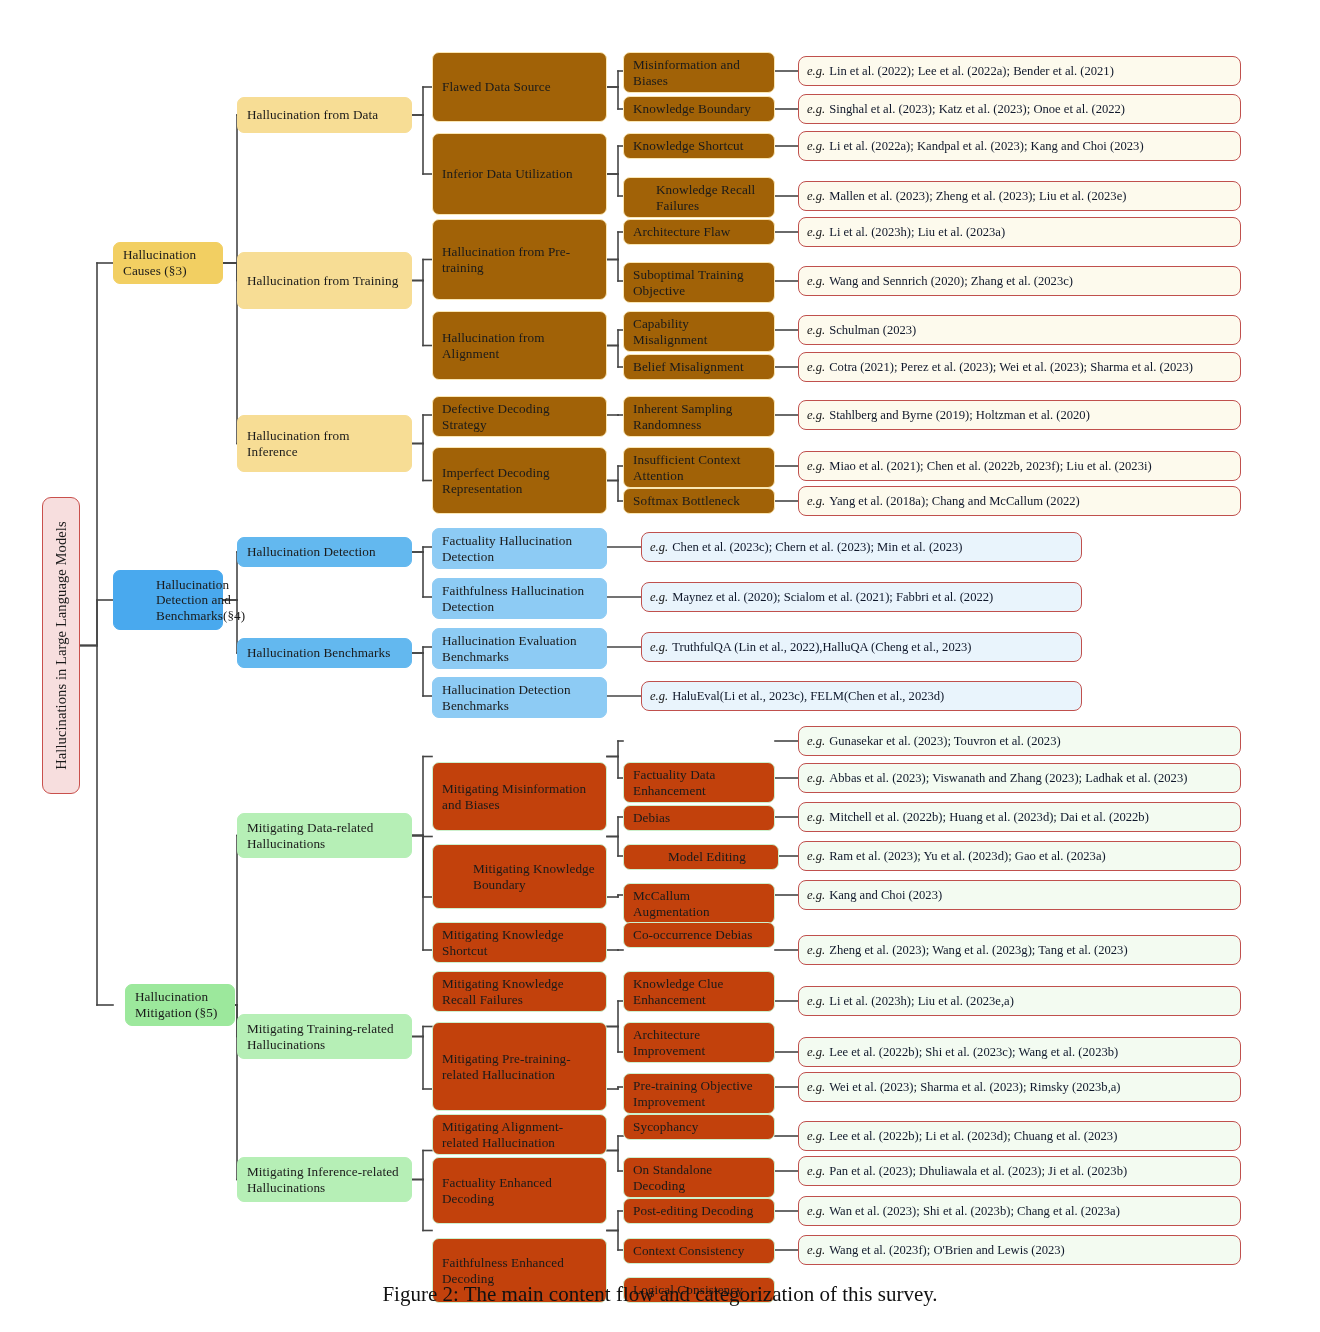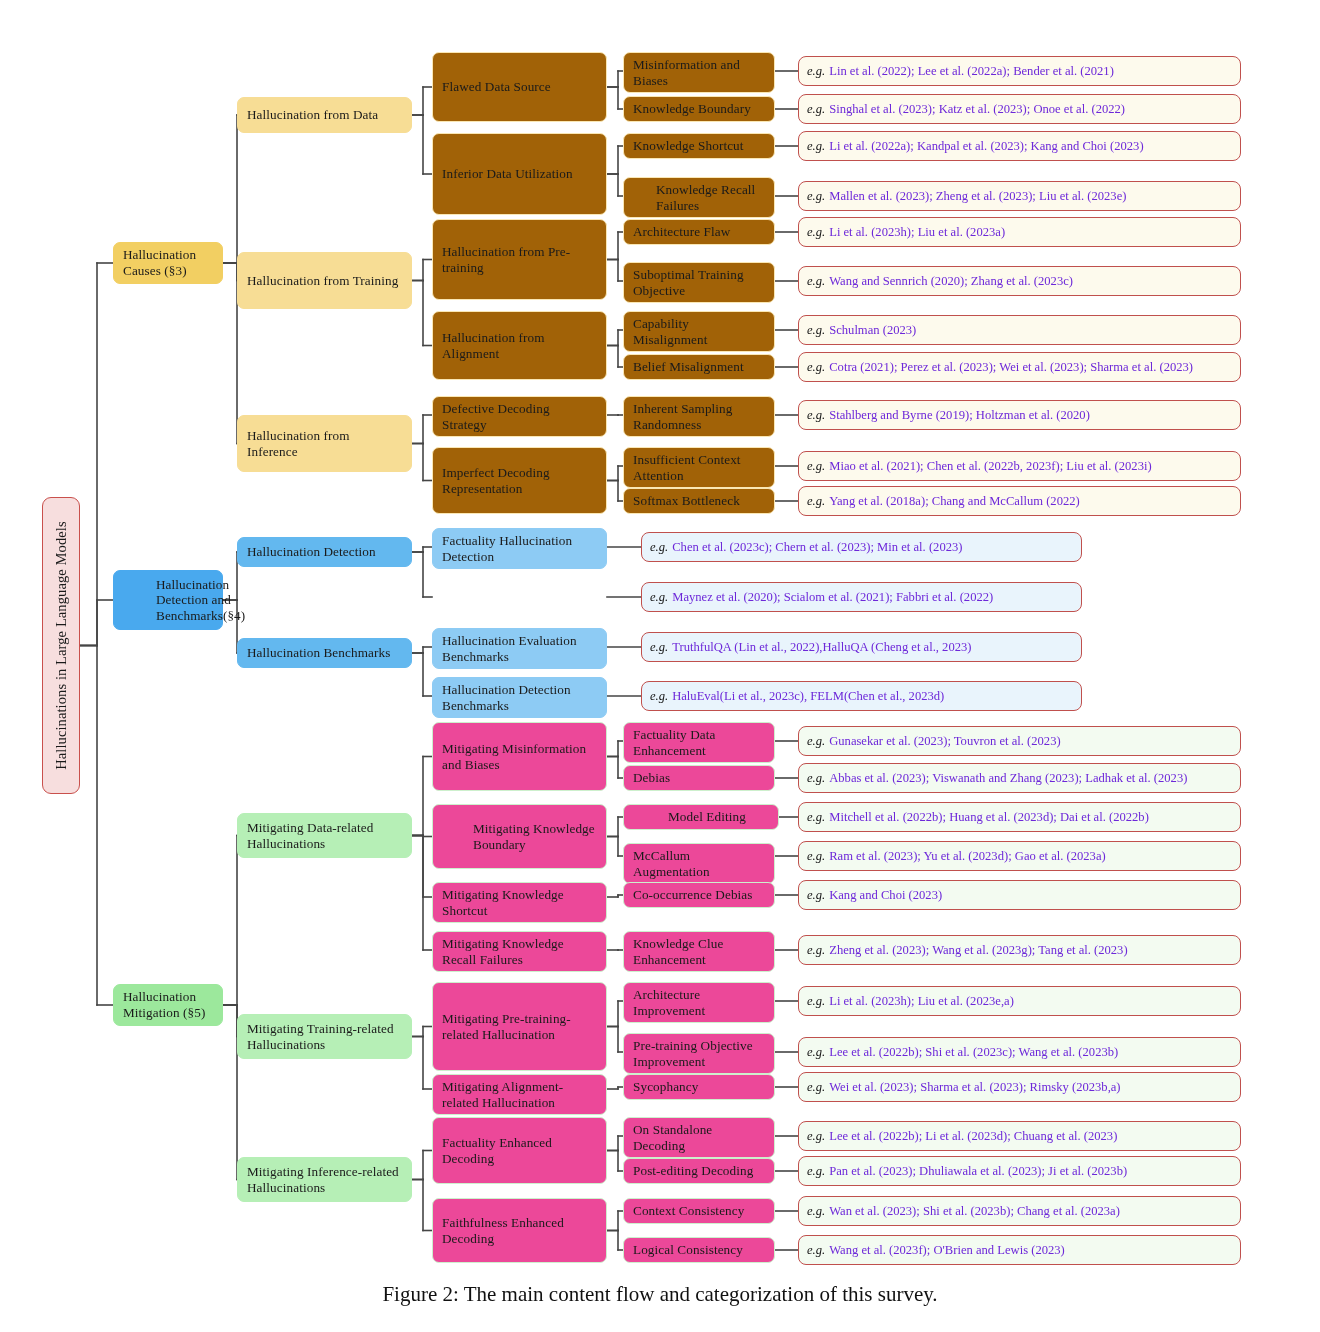--- a/index.html
+++ b/index.html
@@ -14,42 +14,42 @@
   .node span.txt{display:block;}
 
   
   .root{border:1.4px solid #c9504c;background:#f7dede;border-radius:9px;
         padding:0;display:flex;align-items:center;justify-content:center;}
   .root .rot{transform:rotate(-90deg);white-space:nowrap;font-size:14.5px;}
 
   
   .l1-yellow{background:#f2cf62;border:1px solid #f2cf62;}
   .l1-blue  {background:#49a9ee;border:1px solid #49a9ee;}
-  .l1-green {background:#9ce89c;border:1px solid #9ce89c;}
+  .l1-green {background:#9ce89c;border:1px solid #9ce89c;margin-left:12px;}
 
   
   .l2-yellow{background:#f7dd95;border:1px solid #f7dd95;}
   .l2-blue  {background:#63b8ef;border:1px solid #63b8ef;}
   .l2-green {background:#b6efb6;border:1px solid #b6efb6;}
 
   
   .l3-yellow{background:#a16207;border:1px solid #fae7b4;}
   .l3-blue  {background:#8dcbf4;border:1px solid #8dcbf4;}
-  .l3-green {background:#ec4899;border:1px solid #cdf0cd;}
+  .l3-green {background:#c2410c;border:1px solid #cdf0cd;margin-top:40px;}
 
   
   .cite{position:absolute;box-sizing:border-box;border-radius:8px;
         border:1.1px solid #c0504d;display:flex;align-items:center;
         padding:2px 8px;font-size:12.6px;line-height:1.15;white-space:nowrap;
         overflow:hidden;}
   .cite.y{background:#fdfaed;}
   .cite.b{background:#e9f4fc;}
   .cite.g{background:#f3fbf1;}
   .eg{font-style:italic;color:#141414;margin-right:4px;}
-  .ref{color:#6d28d9;}
+  .ref{color:#0f172a;}
 
   .caption{position:absolute;left:0;top:1282px;width:1320px;text-align:center;
            font-size:21px;color:#111;}
 </style>
 </head>
 <body>
 
 <div id="canvas">
   <svg class="edges" xmlns="http://www.w3.org/2000/svg">
       <line x1="80" y1="645.5" x2="97" y2="645.5" stroke="#454545" stroke-width="1.6" stroke-linecap="square"></line>
@@ -356,20 +356,23 @@
     <div class="node l2-blue" style="left: 237px; top: 537px; width: 175px; min-height: 30px;">
       <span class="txt">Hallucination Detection</span>
     </div>
     <div class="node l3-blue" style="left: 432px; top: 528px; width: 175px; min-height: 38px;">
       <span class="txt">Factuality Hallucination Detection</span>
     </div>
     <div class="cite b" style="left: 641px; top: 532px; width: 441px; height: 30px;">
       <span class="eg">e.g.</span>
       <span class="ref">Chen et al. (2023c); Chern et al. (2023); Min et al. (2023)</span>
     </div>
+    <div class="node l3-blue" style="left: 432px; top: 578px; width: 175px; min-height: 38px;">
+      <span class="txt">Faithfulness Hallucination Detection</span>
+    </div>
     <div class="cite b" style="left: 641px; top: 582px; width: 441px; height: 30px;">
       <span class="eg">e.g.</span>
       <span class="ref">Maynez et al. (2020); Scialom et al. (2021); Fabbri et al. (2022)</span>
     </div>
     <div class="node l2-blue" style="left: 237px; top: 638px; width: 175px; min-height: 30px;">
       <span class="txt">Hallucination Benchmarks</span>
     </div>
     <div class="node l3-blue" style="left: 432px; top: 628px; width: 175px; min-height: 38px;">
       <span class="txt">Hallucination Evaluation Benchmarks</span>
     </div>

